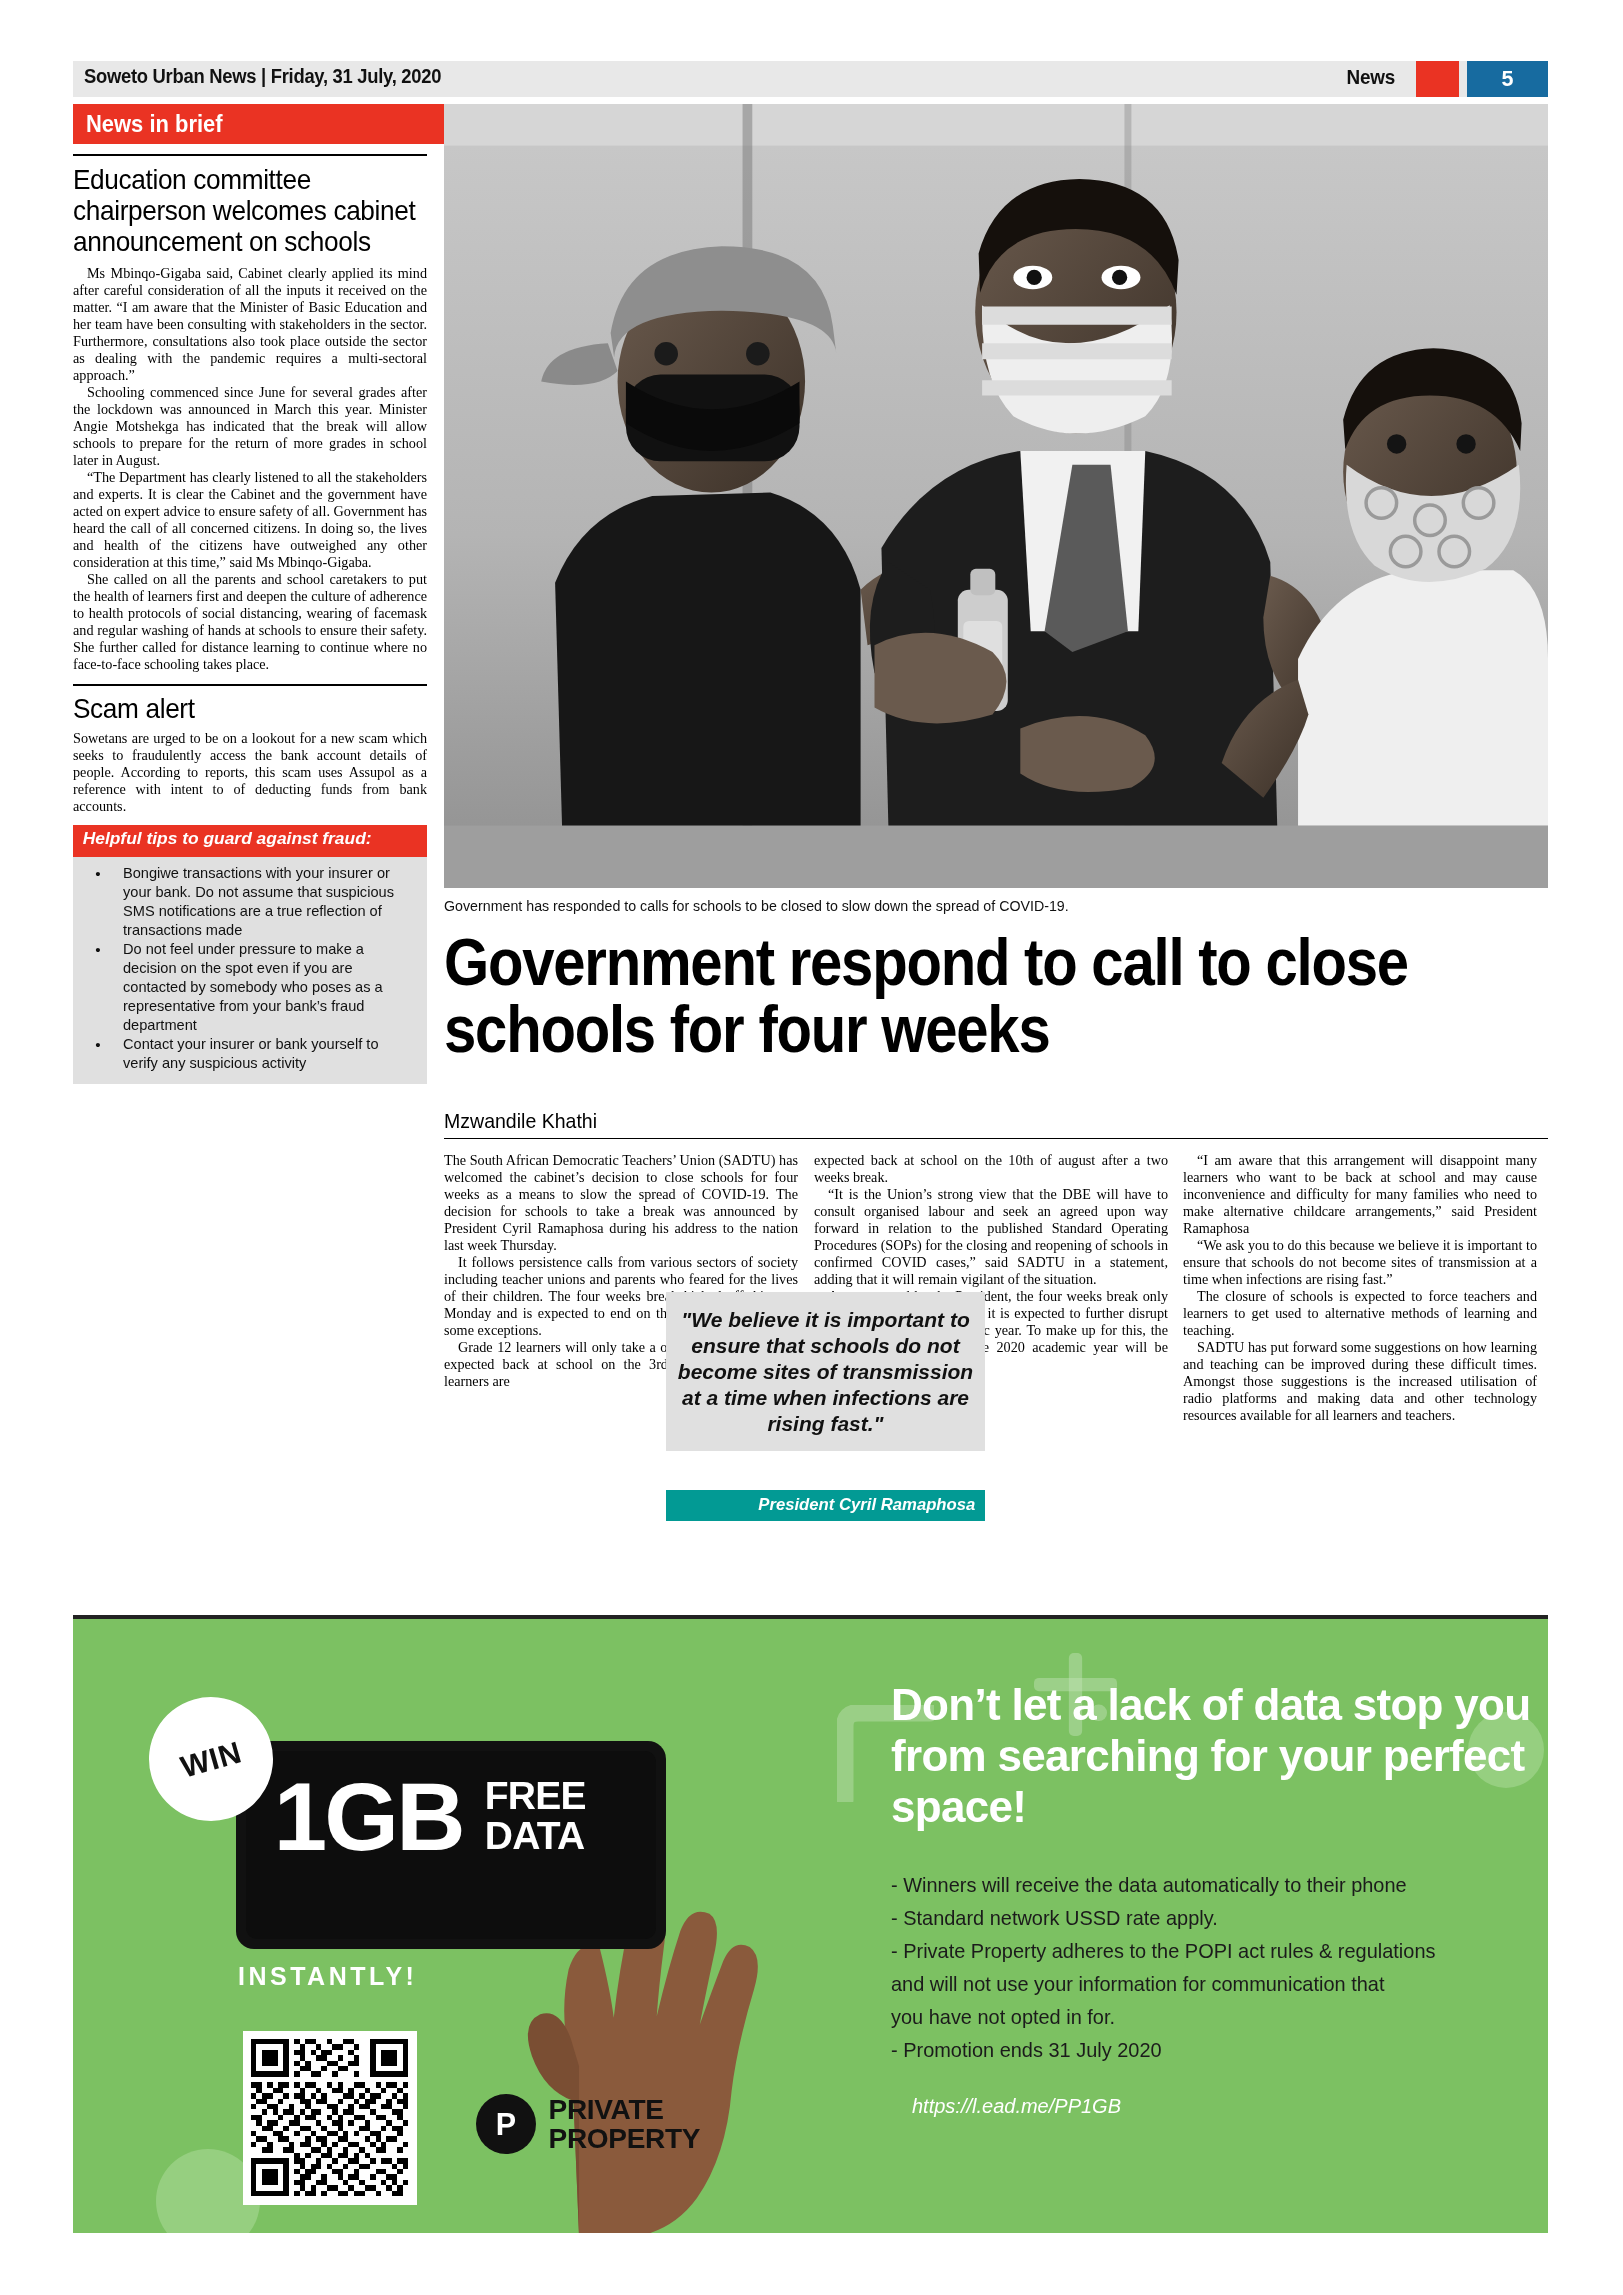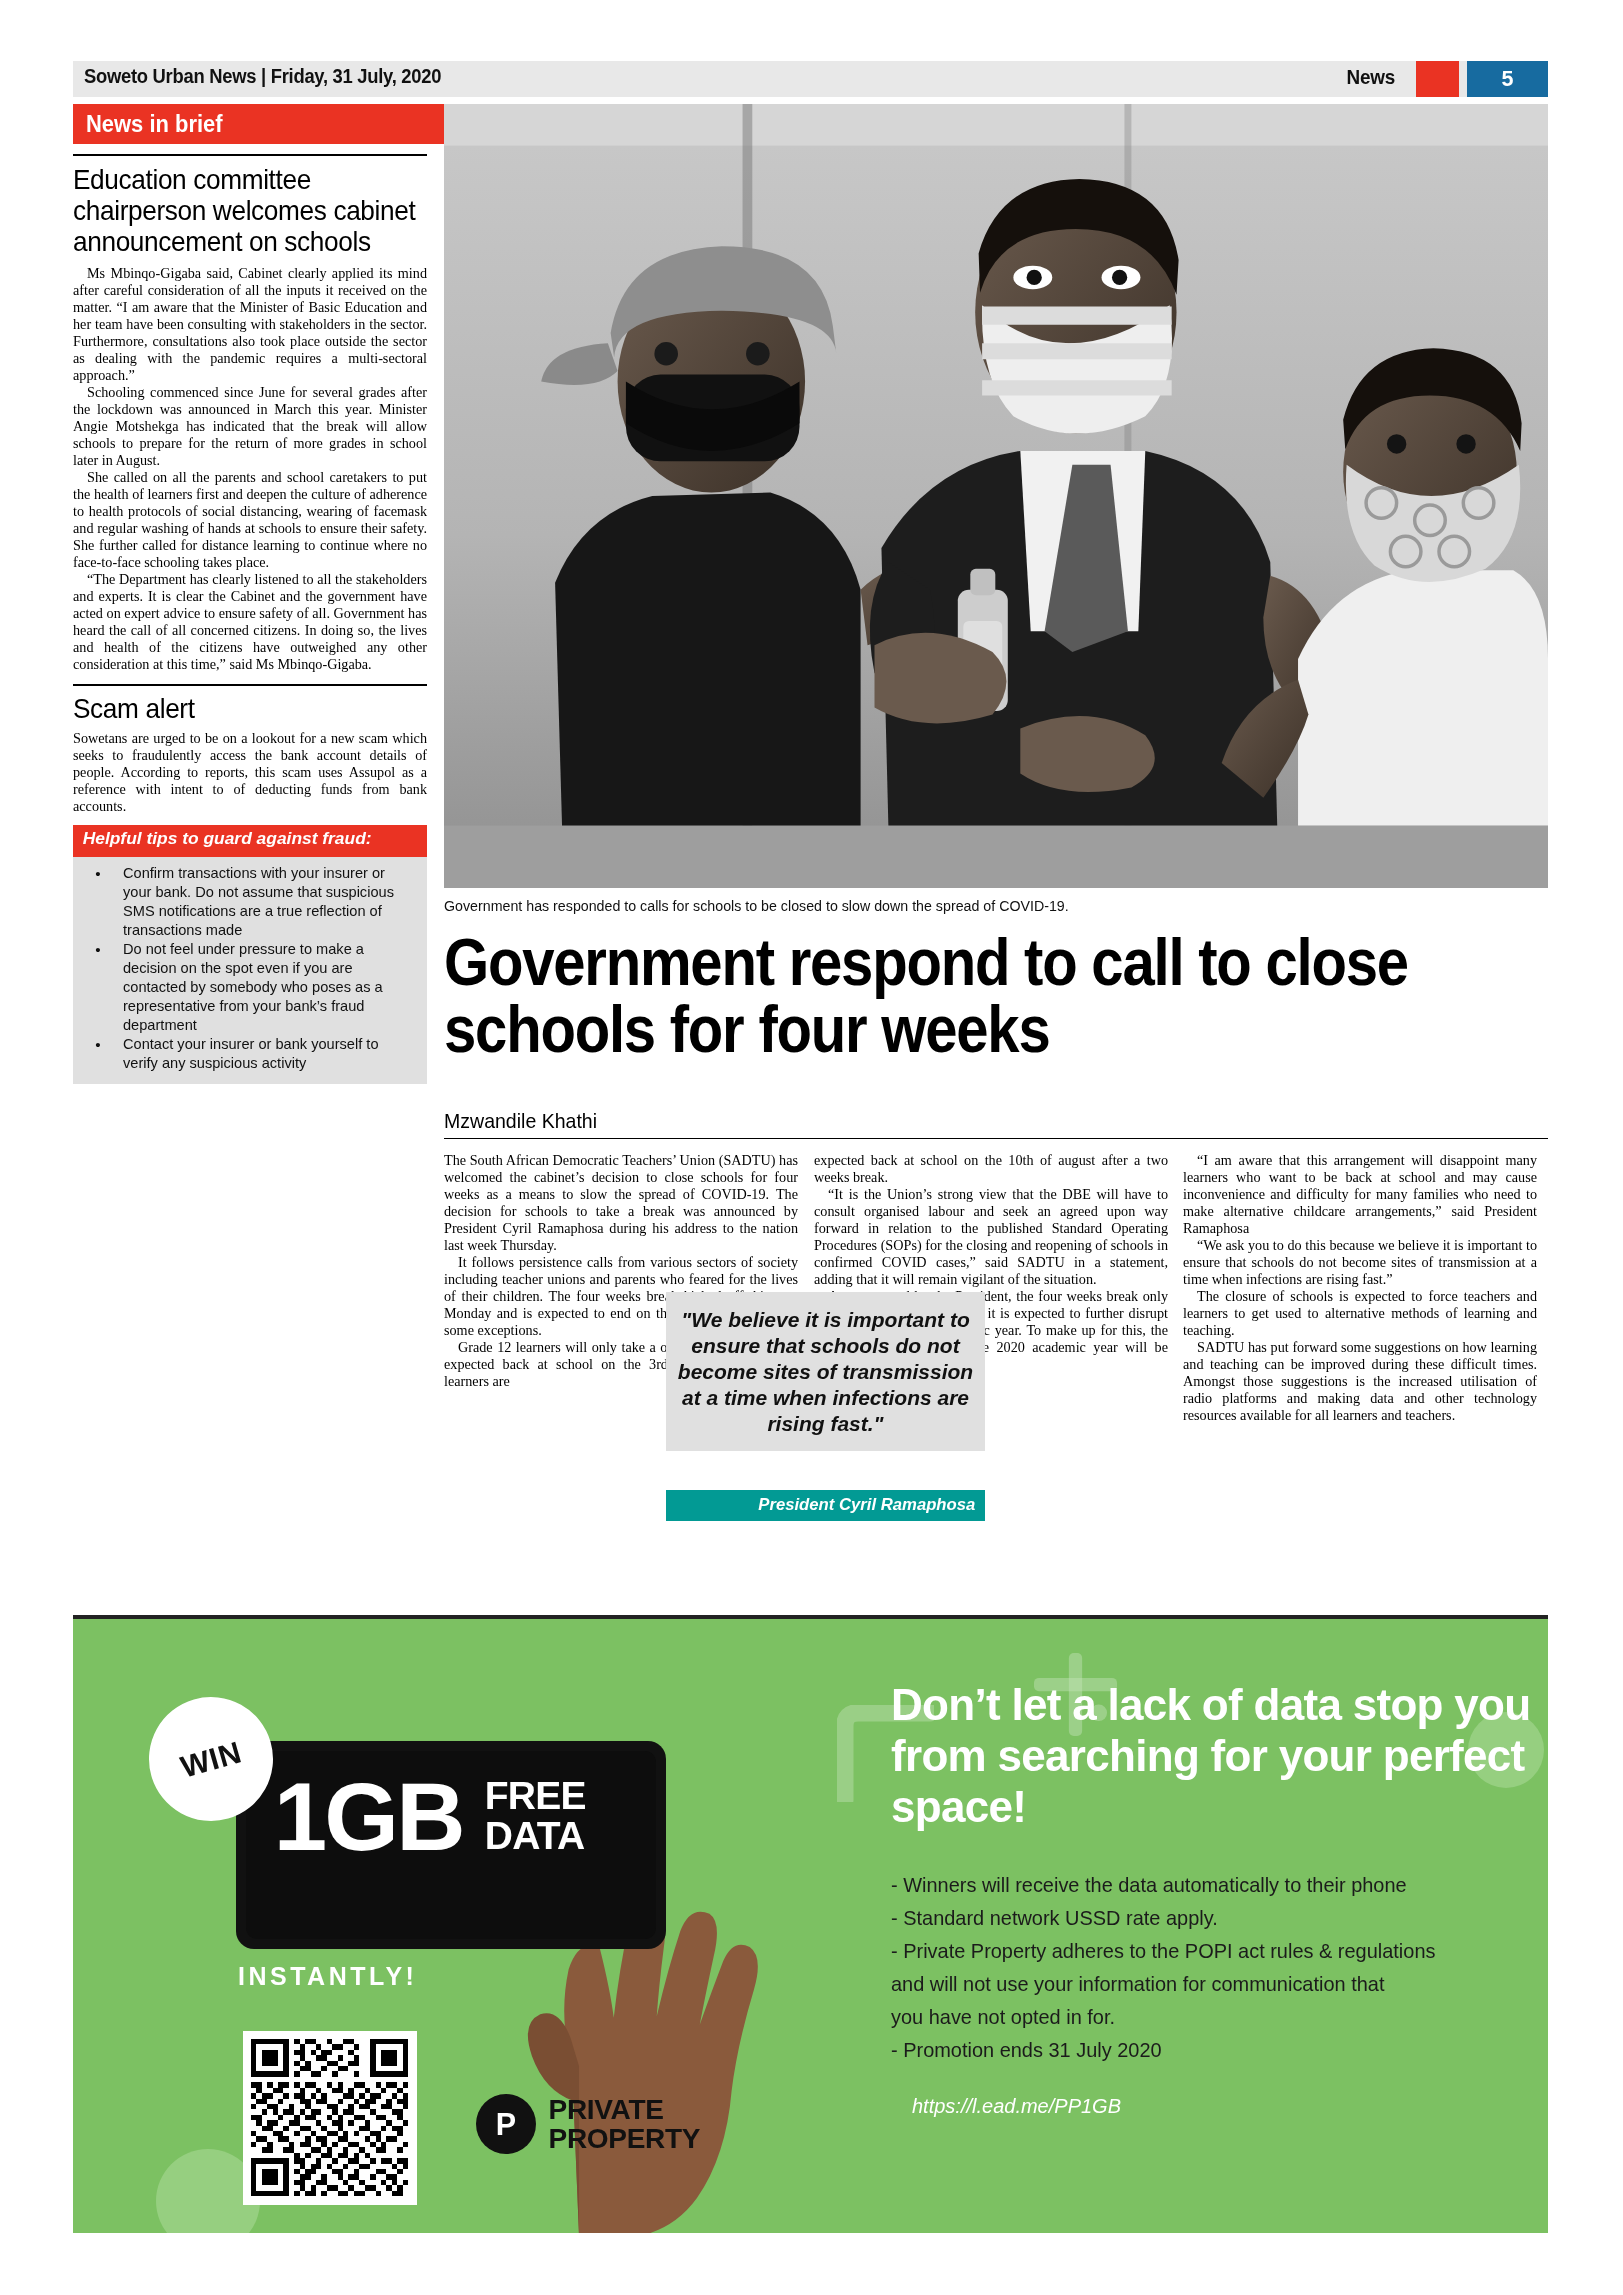--- a/index.html
+++ b/index.html
@@ -117,38 +117,38 @@
     <div class="nib-bar">
       <span>News in brief</span>
     </div>
     <div class="rule-thick"></div>
 
     <div class="brief-head">Education committee chairperson welcomes cabinet announcement on schools</div>
 
     <div class="serif-body" style="margin-top:8.3px;">
       <p>Ms Mbinqo-Gigaba said, Cabinet clearly applied its mind after careful consideration of all the inputs it received on the matter. “I am aware that the Minister of Basic Education and her team have been consulting with stakeholders in the sector. Furthermore, consultations also took place outside the sector as dealing with the pandemic requires a multi-sectoral approach.”</p>
       <p>Schooling commenced since June for several grades after the lockdown was announced in March this year. Minister Angie Motshekga has indicated that the break will allow schools to prepare for the return of more grades in school later in August.</p>
+      <p>“The Department has clearly listened to all the stakeholders and experts. It is clear the Cabinet and the government have acted on expert advice to ensure safety of all. Government has heard the call of all concerned citizens. In doing so, the lives and health of the citizens have outweighed any other consideration at this time,” said Ms Mbinqo-Gigaba.</p>
       <p>She called on all the parents and school caretakers to put the health of learners first and deepen the culture of adherence to health protocols of social distancing, wearing of facemask and regular washing of hands at schools to ensure their safety. She further called for distance learning to continue where no face-to-face schooling takes place.</p>
-      <p>“The Department has clearly listened to all the stakeholders and experts. It is clear the Cabinet and the government have acted on expert advice to ensure safety of all. Government has heard the call of all concerned citizens. In doing so, the lives and health of the citizens have outweighed any other consideration at this time,” said Ms Mbinqo-Gigaba.</p>
     </div>
 
     <div class="rule-thick" style="margin-top:11px;"></div>
     <div class="scam-head">Scam alert</div>
 
     <div class="serif-body" style="margin-top:5.6px;">
       <p class="noind">Sowetans are urged to be on a lookout for a new scam which seeks to fraudulently access the bank account details of people. According to reports, this scam uses Assupol as a reference with intent to of deducting funds from bank accounts.</p>
     </div>
 
     <div class="tips-bar">
       <span>Helpful tips to guard against fraud:</span>
     </div>
     <div class="tips-box">
       <div class="tip-row">
         <div class="tip-bullet">•</div>
-        <div class="tip-text">Confirm transactions with your insurer or your bank. Do not assume that suspicious SMS notifications are a true reflection of transactions made</div>
+        <div class="tip-text">Bongiwe transactions with your insurer or your bank. Do not assume that suspicious SMS notifications are a true reflection of transactions made</div>
       </div>
       <div class="tip-row">
         <div class="tip-bullet">•</div>
         <div class="tip-text">Do not feel under pressure to make a decision on the spot even if you are contacted by somebody who poses as a representative from your bank’s fraud department</div>
       </div>
       <div class="tip-row">
         <div class="tip-bullet">•</div>
         <div class="tip-text">Contact your insurer or bank yourself to verify any suspicious activity</div>
       </div>
     </div>

